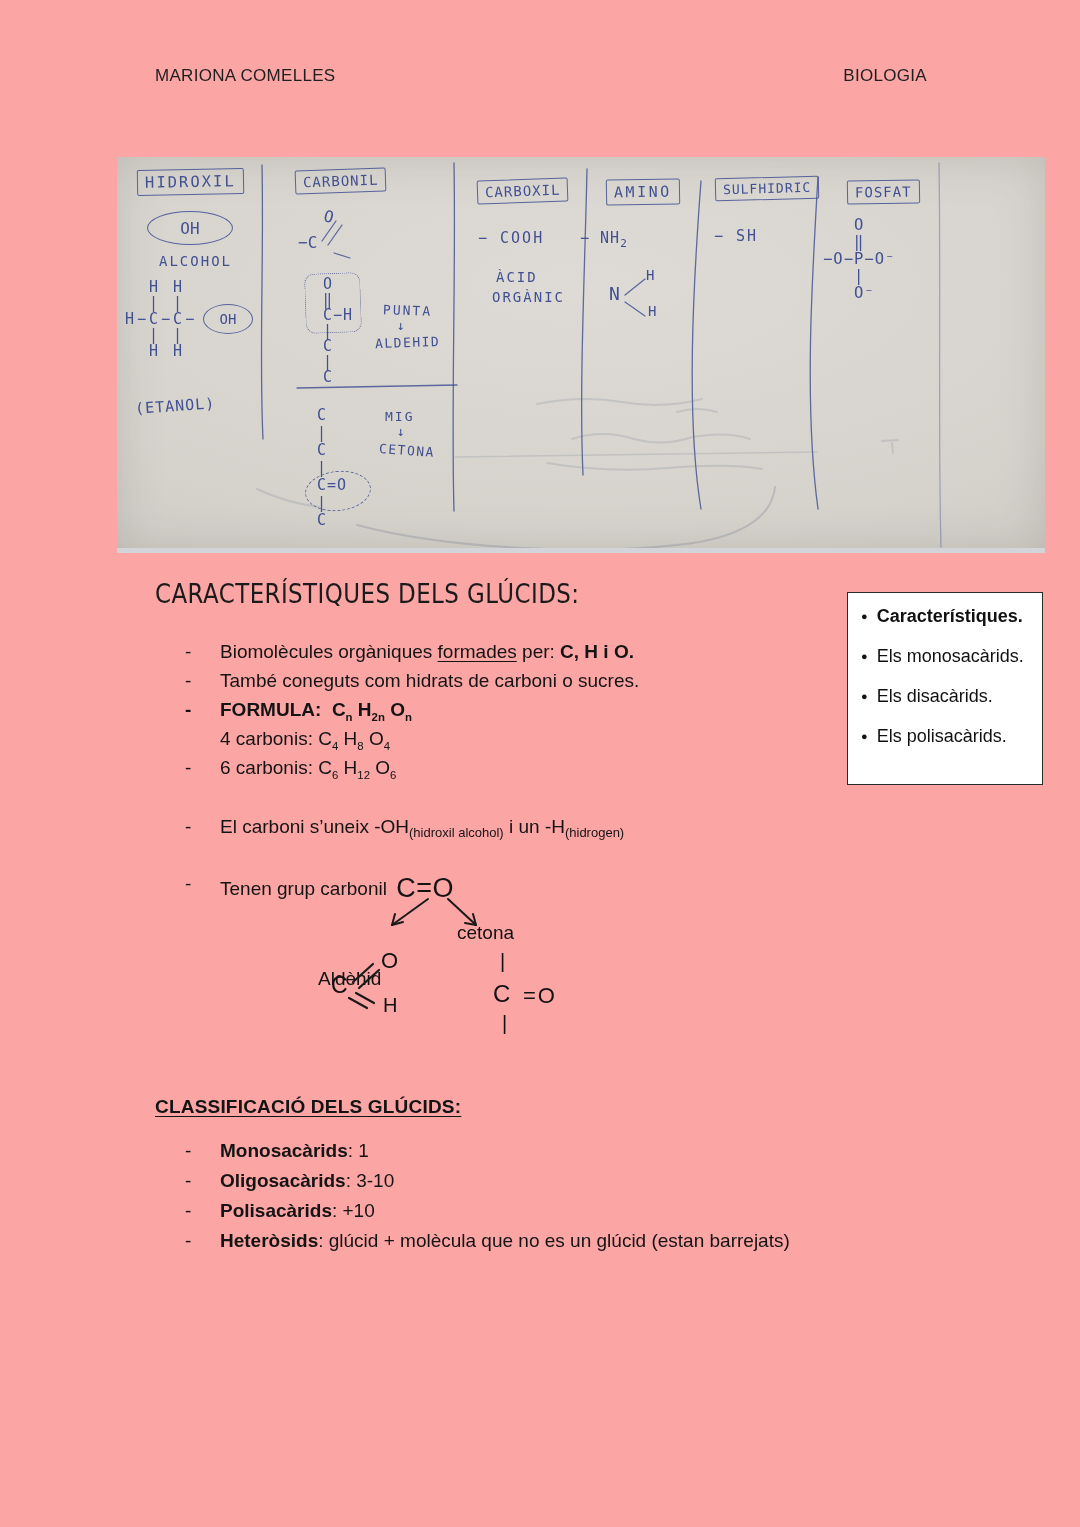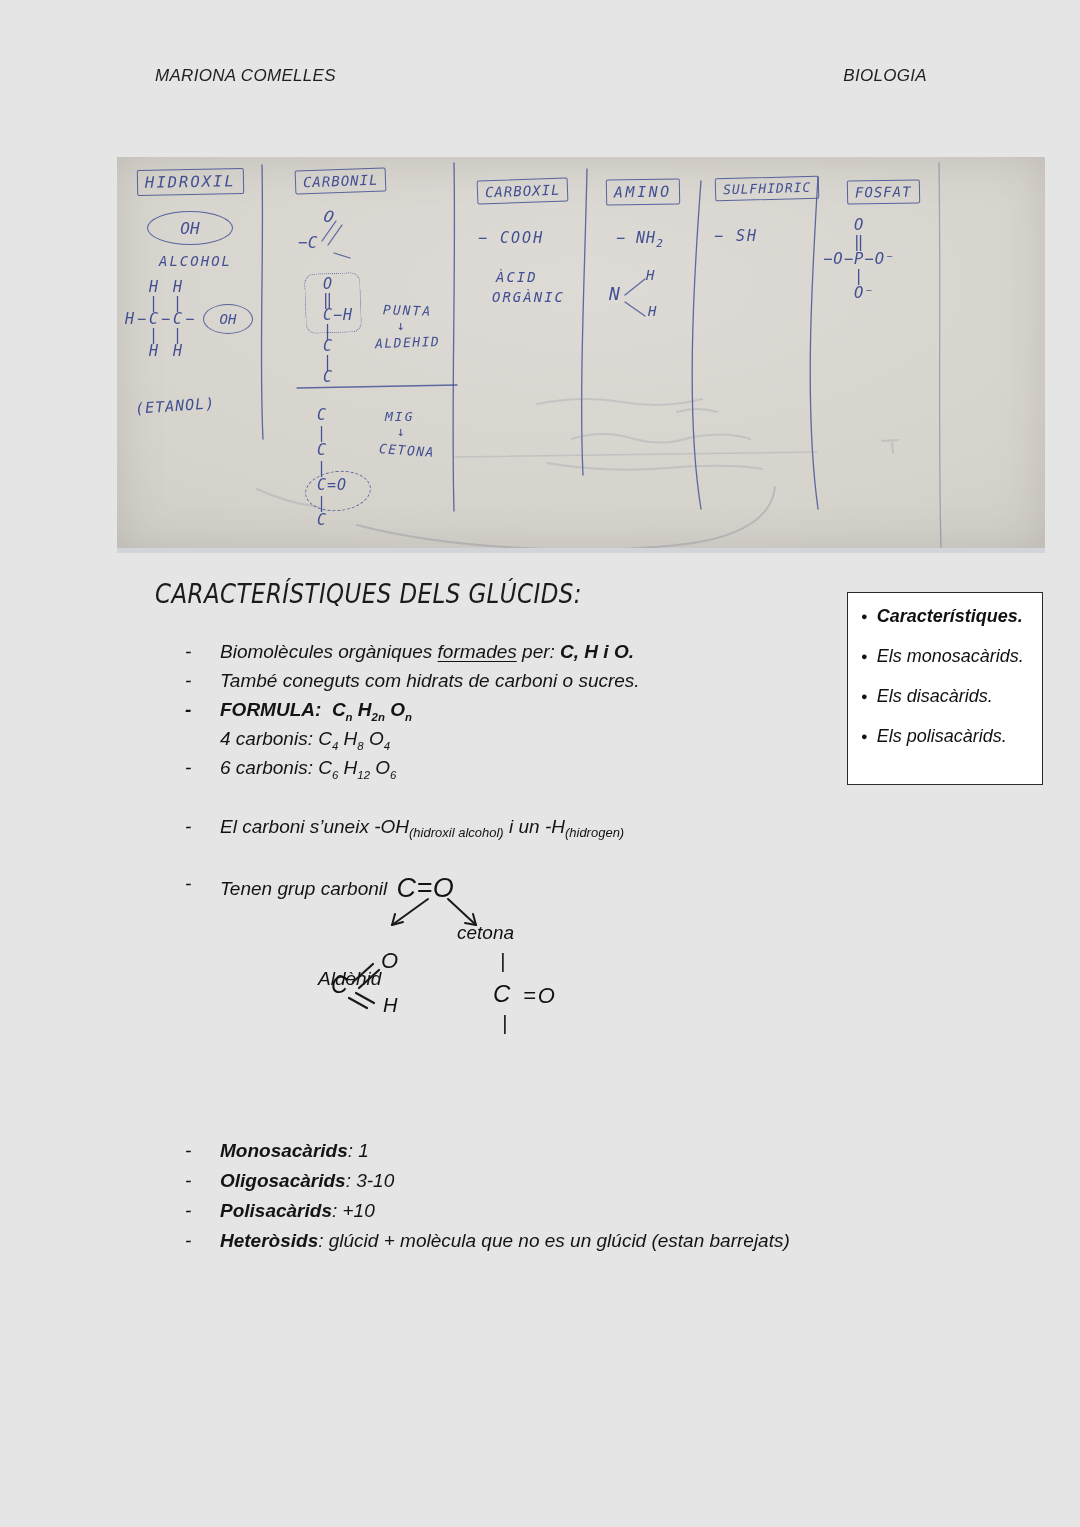--- a/index.html
+++ b/index.html
@@ -1,17 +1,17 @@
 <!DOCTYPE html>
 <html><head>
 <meta charset="utf-8">
 <style>
   html,body{margin:0;padding:0;background:#fff;}
-  .page{position:relative;width:1080px;height:1527px;background:#e5e5e5;overflow:hidden;
-        font-family:"Liberation Sans",sans-serif;color:#141414;font-style:italic;}
+  .page{position:relative;width:1080px;height:1527px;background:#fca5a5;overflow:hidden;
+        font-family:"Liberation Sans",sans-serif;color:#141414;}
 
   
   .hdr{position:absolute;top:66px;font-size:17px;letter-spacing:.3px;color:#1f1f1f;}
   .hdr-l{left:155px;} .hdr-r{right:153px;}
 
   
   .board{position:absolute;left:117px;top:157px;width:928px;height:396px;overflow:hidden;
          background:radial-gradient(120% 110% at 50% 32%,#dedbd6 0%,#d6d3cd 55%,#cbc8c2 88%,#c4c1bb 100%);
          box-shadow:inset 0 0 46px rgba(110,104,92,.22);}
   .board::after{content:"";position:absolute;left:0;right:0;bottom:0;height:5px;background:#d2d4d9;}
@@ -139,21 +139,21 @@
     <span class="wb-text" style="left:268px;top:252px;font-size:13px;letter-spacing:2px;">MIG</span>
     <span class="wb-text" style="left:280px;top:267px;font-size:13px;">↓</span>
     <span class="wb-text" style="left:262px;top:286px;font-size:13px;letter-spacing:1.5px;transform:rotate(4deg);">CETONA</span>
 
     <span class="wb-box" style="left:360px;top:22px;font-size:14px;letter-spacing:1px;transform:rotate(-2deg);">CARBOXIL</span>
     <span class="wb-text" style="left:361px;top:72px;font-size:15px;letter-spacing:2px;">− COOH</span>
     <span class="wb-text" style="left:379px;top:112px;font-size:14px;letter-spacing:2px;">ÀCID</span>
     <span class="wb-text" style="left:375px;top:132px;font-size:14px;letter-spacing:2px;">ORGÀNIC</span>
 
     <span class="wb-box" style="left:489px;top:22px;font-size:15px;letter-spacing:2.5px;transform:rotate(-1deg);">AMINO</span>
-    <span class="wb-text" style="left:499px;top:72px;font-size:15px;letter-spacing:1px;"><span>− NH</span><sub style="font-size:11px;">2</sub></span>
+    <span class="wb-text" style="left:463px;top:72px;font-size:15px;letter-spacing:1px;"><span>− NH</span><sub style="font-size:11px;">2</sub></span>
     <span class="wb-text" style="left:492px;top:126px;font-size:18px;">N</span>
     <span class="wb-text" style="left:529px;top:110px;font-size:14px;">H</span>
     <span class="wb-text" style="left:531px;top:146px;font-size:14px;">H</span>
 
     <span class="wb-box" style="left:598px;top:20px;font-size:13px;letter-spacing:1px;transform:rotate(-1.5deg);">SULFHIDRIC</span>
     <span class="wb-text" style="left:597px;top:70px;font-size:15px;letter-spacing:2px;">− SH</span>
 
     <span class="wb-box" style="left:730px;top:23px;font-size:14px;letter-spacing:1px;transform:rotate(-1deg);">FOSFAT</span>
     <div class="wb-mono" style="left:706px;top:60px;line-height:17px;letter-spacing:1px;font-size:15.5px;">
       <div>   O</div>
@@ -221,20 +221,21 @@
   </svg>
   <span class="chem" style="left:331px;top:972px;font-size:23px;">C</span>
   <span class="chem" style="left:381px;top:948px;font-size:22px;">O</span>
   <span class="chem" style="left:383px;top:994px;font-size:20px;">H</span>
 
   <span class="chem" style="left:500px;top:950px;font-size:20px;">|</span>
   <span class="chem" style="left:493px;top:980px;font-size:24px;">C</span>
   <span class="chem" style="left:523px;top:983px;font-size:22px;letter-spacing:2px;">=O</span>
   <span class="chem" style="left:502px;top:1012px;font-size:20px;">|</span>
 
+  <div class="cls-title">CLASSIFICACIÓ DELS GLÚCIDS:</div>
   <div class="row" style="top:1140px;">
     <span class="dash">-</span>
     <span><span class="b">Monosacàrids</span><span>: 1</span></span>
   </div>
   <div class="row" style="top:1170px;">
     <span class="dash">-</span>
     <span><span class="b">Oligosacàrids</span><span>: 3-10</span></span>
   </div>
   <div class="row" style="top:1200px;">
     <span class="dash">-</span>

